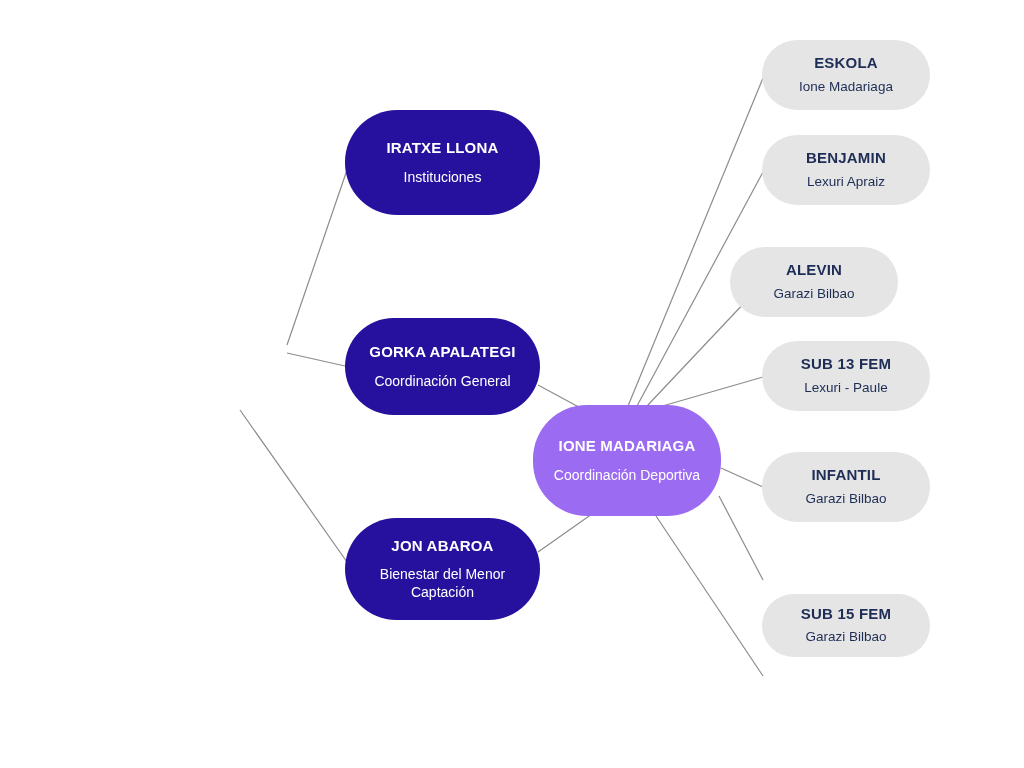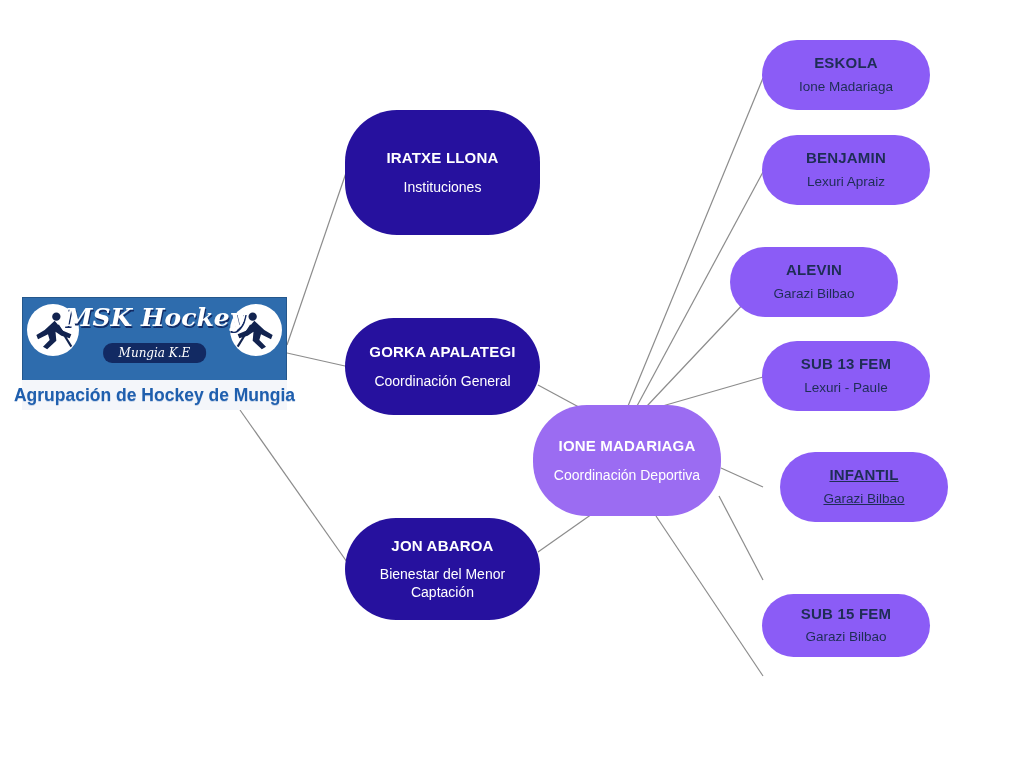--- a/index.html
+++ b/index.html
@@ -3,34 +3,34 @@
 <meta charset="utf-8">
 <style>
   html,body{margin:0;padding:0;background:#ffffff;font-family:"Liberation Sans",sans-serif;}
   .stage{position:relative;width:1024px;height:768px;background:#ffffff;overflow:hidden;}
   .wires{position:absolute;left:0;top:0;width:1024px;height:768px;z-index:0;}
   .node{position:absolute;z-index:2;display:flex;flex-direction:column;align-items:center;justify-content:center;text-align:center;box-sizing:border-box;padding:8px 14px;}
   .node .title{font-weight:bold;font-size:15px;letter-spacing:.2px;line-height:1.25;}
   .node .subtitle{font-size:14px;margin-top:11px;line-height:1.25;}
   .node-blue{background:#26119e;color:#ffffff;border-radius:52px;}
   .node-purple{background:#9b6cf2;color:#ffffff;border-radius:54px;}
-  .node-gray{background:#8b5cf6;color:#1e2d55;border-radius:35px;}
+  .node-gray{background:#e5e5e5;color:#1e2d55;border-radius:35px;}
   .node-gray .title{font-size:15px;}
   .node-gray .subtitle{font-size:13.5px;margin-top:6px;}
 
   
-  #node-iratxe{left:345px;top:110px;width:195px;height:125px;}
+  #node-iratxe{left:345px;top:110px;width:195px;height:105px;}
   #node-gorka{left:345px;top:318px;width:195px;height:97px;}
   #node-jon{left:345px;top:518px;width:195px;height:102px;}
   #node-ione{left:533px;top:405px;width:188px;height:111px;}
   #team-0{left:762px;top:40px;width:168px;height:70px;}
   #team-1{left:762px;top:135px;width:168px;height:70px;}
   #team-2{left:730px;top:247px;width:168px;height:70px;}
   #team-3{left:762px;top:341px;width:168px;height:70px;}
-  #team-4{left:780px;top:452px;width:168px;height:70px;text-decoration:underline;}
+  #team-4{left:762px;top:452px;width:168px;height:70px;}
   #team-5{left:762px;top:546px;width:168px;height:63px;margin-top:48px;}
   #team-6{left:762px;top:642px;width:168px;height:70px;}
 
   
   .logo{position:absolute;left:22px;top:297px;width:265px;height:113px;background:#2e6cad;z-index:2;box-shadow:0 0 0 1px #24578c inset;}
   .logo-top{position:relative;width:100%;height:83px;}
   .logo-circle{position:absolute;top:7px;width:52px;height:52px;border-radius:50%;background:#ffffff;display:flex;align-items:center;justify-content:center;}
   .logo-circle.left{left:5px;}
   .logo-circle.right{right:5px;}
   .logo-circle svg{width:40px;height:40px;}
@@ -57,41 +57,20 @@
       <line x1="628" y1="406" x2="763" y2="78"></line>
       <line x1="637" y1="406" x2="763" y2="172"></line>
       <line x1="647" y1="406" x2="763" y2="283"></line>
       <line x1="659" y1="407" x2="763" y2="377"></line>
       <line x1="721" y1="468" x2="763" y2="487"></line>
       <line x1="719" y1="496" x2="763" y2="580"></line>
       <line x1="656" y1="516" x2="763" y2="676"></line>
     </g>
   </svg>
 
-  <div class="logo">
-    <div class="logo-top">
-      <div class="logo-circle left">
-        <svg viewBox="0 0 48 48">
-          <circle cx="28" cy="8" r="5" fill="#12234f"></circle>
-          <path d="M26 13 L14 24 L4 30 L6 35 L18 29 L20 36 L12 44 L17 47 L28 37 L27 26 L34 31 L44 34 L46 29 L36 25 Z" fill="#12234f"></path>
-          <line x1="30" y1="18" x2="46" y2="44" stroke="#12234f" stroke-width="2.5"></line>
-        </svg>
-      </div>
-      <div class="logo-circle right">
-        <svg viewBox="0 0 48 48">
-          <circle cx="28" cy="8" r="5" fill="#12234f"></circle>
-          <path d="M26 13 L14 24 L4 30 L6 35 L18 29 L20 36 L12 44 L17 47 L28 37 L27 26 L34 31 L44 34 L46 29 L36 25 Z" fill="#12234f"></path>
-          <line x1="30" y1="18" x2="46" y2="44" stroke="#12234f" stroke-width="2.5"></line>
-        </svg>
-      </div>
-      <div class="logo-title">MSK Hockey</div>
-      <div class="logo-ribbon">Mungia K.E</div>
-    </div>
-    <div class="logo-banner">Agrupación de Hockey de Mungia</div>
-  </div>
 
   <div class="node node-blue" id="node-iratxe">
     <div class="title">IRATXE LLONA</div>
     <div class="subtitle">Instituciones</div>
   </div>
 
   <div class="node node-blue" id="node-gorka">
     <div class="title">GORKA APALATEGI</div>
     <div class="subtitle">Coordinación General</div>
   </div>

